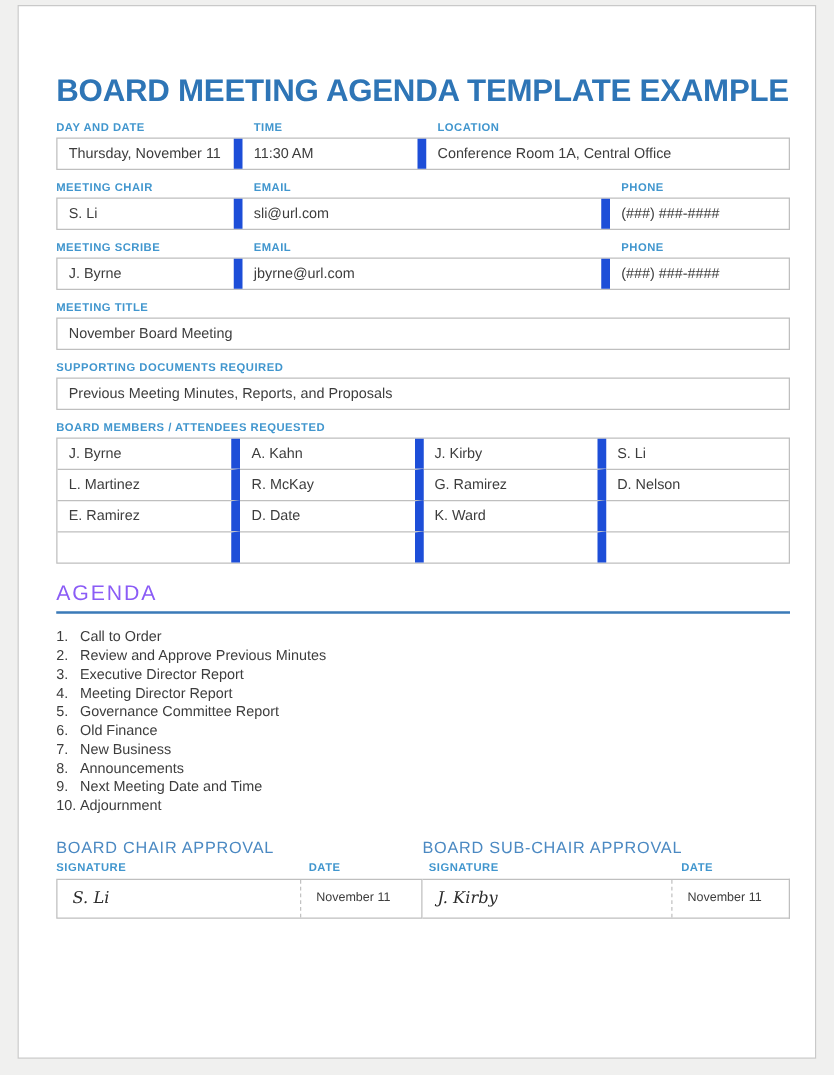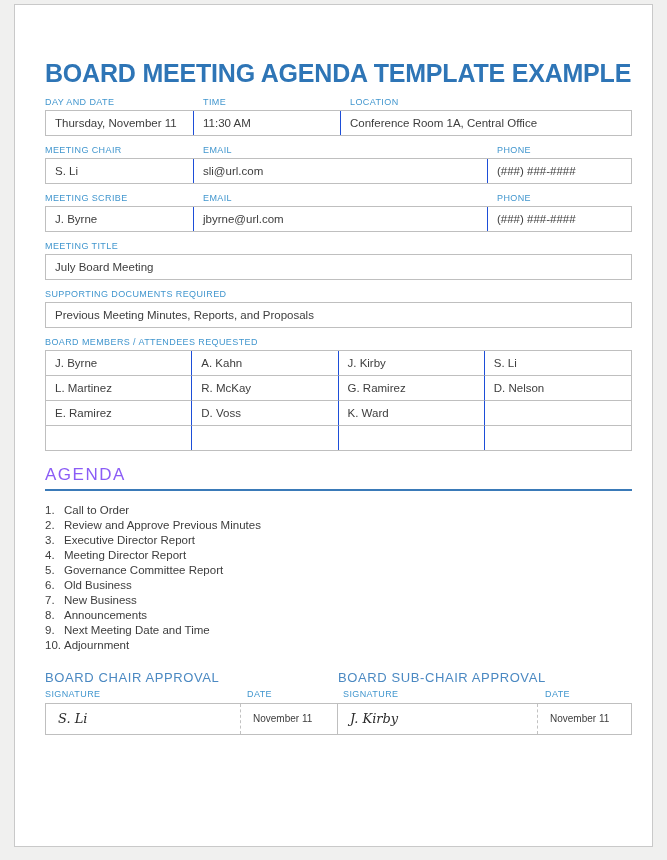--- a/index.html
+++ b/index.html
@@ -2,30 +2,30 @@
 <html><head>
 <meta charset="utf-8">
 <style>
   html,body{margin:0;padding:0;background:#f0f0ef;width:667px;height:860px;overflow:hidden;
     font-family:"Liberation Sans",sans-serif;}
   .page{position:absolute;left:14px;top:4px;width:639px;height:843px;background:#ffffff;
     border:1px solid #c9c9c9;box-sizing:border-box;padding:52px 20px 0 30px;}
   h1.doc-title{margin:0 0 7px 0;font-size:25px;line-height:32px;font-weight:bold;
     color:#2e75b6;letter-spacing:-0.2px;}
   .lbl-row{display:grid;margin-top:8px;margin-bottom:2px;}
-  .lbl{font-size:9px;letter-spacing:0.4px;color:#4196ce;font-weight:normal;line-height:12px;
+  .lbl{font-size:9px;letter-spacing:0.4px;color:#4196ce;font-weight:bold;line-height:12px;
     text-transform:uppercase;}
   .tbl{display:grid;border:1px solid #bfbfbf;background:#fff;}
   .cell{height:24px;line-height:24px;font-size:11.5px;color:#3d3d3d;padding-left:9px;
     white-space:nowrap;overflow:hidden;}
   .cols-datetime{grid-template-columns:148px 147px 1fr;}
   .cols-contact{grid-template-columns:148px 294px 1fr;}
   .cols-single{grid-template-columns:1fr;}
   .cols-members{grid-template-columns:1fr 1fr 1fr 1fr;}
-  .tbl .cell{border-right:1px solid #1d4ed8;}
+  .tbl .cell{border-right:7px solid #1d4ed8;}
   .tbl .cell:last-child, .tbl .cell.no-r{border-right:none;}
   .cols-members .cell:nth-child(4n){border-right:none;}
   .cols-members .cell:nth-child(n+5){border-top:1px solid #bfbfbf;}
   .agenda-head{margin-top:14px;font-size:17px;letter-spacing:1.5px;color:#8b5cf6;
     padding-bottom:5px;border-bottom:2px solid #3a7ab8;line-height:19px;}
   .agenda-list{margin-top:12px;}
   .agenda-item{font-size:11.5px;line-height:15px;color:#3d3d3d;display:flex;}
   .agenda-item .num{width:19px;flex:0 0 19px;}
   .approval-wrap{display:flex;margin-top:17px;}
   .approval-col{box-sizing:border-box;}
@@ -80,21 +80,21 @@
   <div class="tbl cols-contact">
     <div class="cell">J. Byrne</div>
     <div class="cell">jbyrne@url.com</div>
     <div class="cell">(###) ###-####</div>
   </div>
 
   <div class="lbl-row cols-single">
     <span class="lbl">MEETING TITLE</span>
   </div>
   <div class="tbl cols-single">
-    <div class="cell">July Board Meeting</div>
+    <div class="cell">November Board Meeting</div>
   </div>
 
   <div class="lbl-row cols-single">
     <span class="lbl">SUPPORTING DOCUMENTS REQUIRED</span>
   </div>
   <div class="tbl cols-single">
     <div class="cell">Previous Meeting Minutes, Reports, and Proposals</div>
   </div>
 
   <div class="lbl-row cols-single">
@@ -103,21 +103,21 @@
   <div class="tbl cols-members">
     <div class="cell">J. Byrne</div>
     <div class="cell">A. Kahn</div>
     <div class="cell">J. Kirby</div>
     <div class="cell">S. Li</div>
     <div class="cell">L. Martinez</div>
     <div class="cell">R. McKay</div>
     <div class="cell">G. Ramirez</div>
     <div class="cell">D. Nelson</div>
     <div class="cell">E. Ramirez</div>
-    <div class="cell">D. Voss</div>
+    <div class="cell">D. Date</div>
     <div class="cell">K. Ward</div>
     <div class="cell"></div>
     <div class="cell"></div>
     <div class="cell"></div>
     <div class="cell"></div>
     <div class="cell"></div>
   </div>
 
   <div class="agenda-head">AGENDA</div>
   <div class="agenda-list">
@@ -136,21 +136,21 @@
     <div class="agenda-item">
         <span class="num">4.</span>
         <span>Meeting Director Report</span>
       </div>
     <div class="agenda-item">
         <span class="num">5.</span>
         <span>Governance Committee Report</span>
       </div>
     <div class="agenda-item">
         <span class="num">6.</span>
-        <span>Old Business</span>
+        <span>Old Finance</span>
       </div>
     <div class="agenda-item">
         <span class="num">7.</span>
         <span>New Business</span>
       </div>
     <div class="agenda-item">
         <span class="num">8.</span>
         <span>Announcements</span>
       </div>
     <div class="agenda-item">

